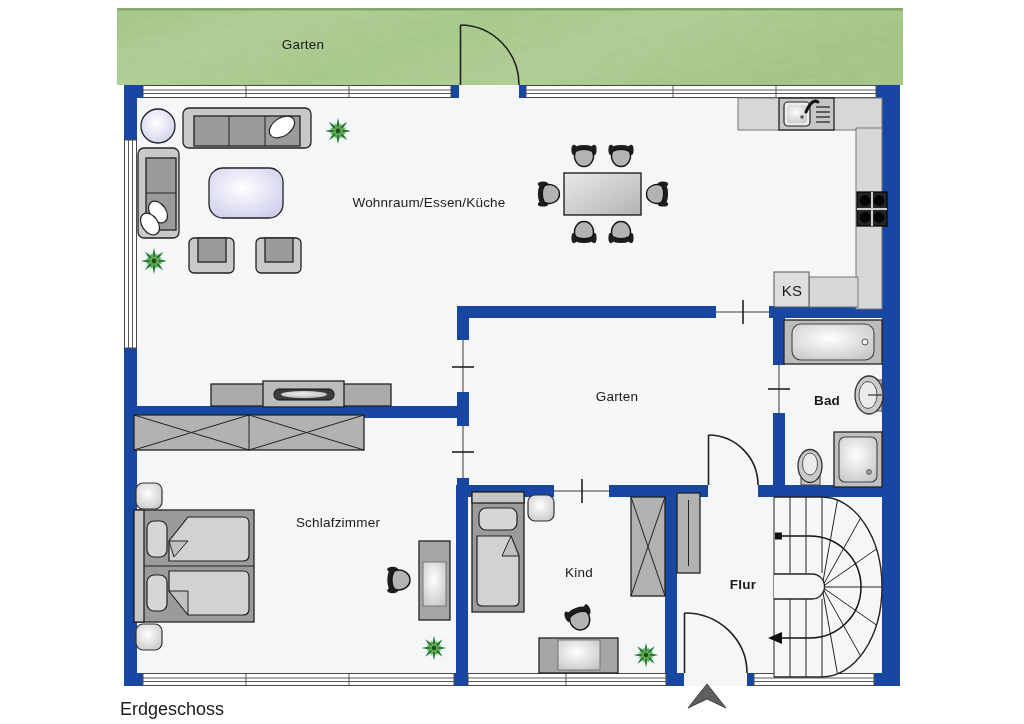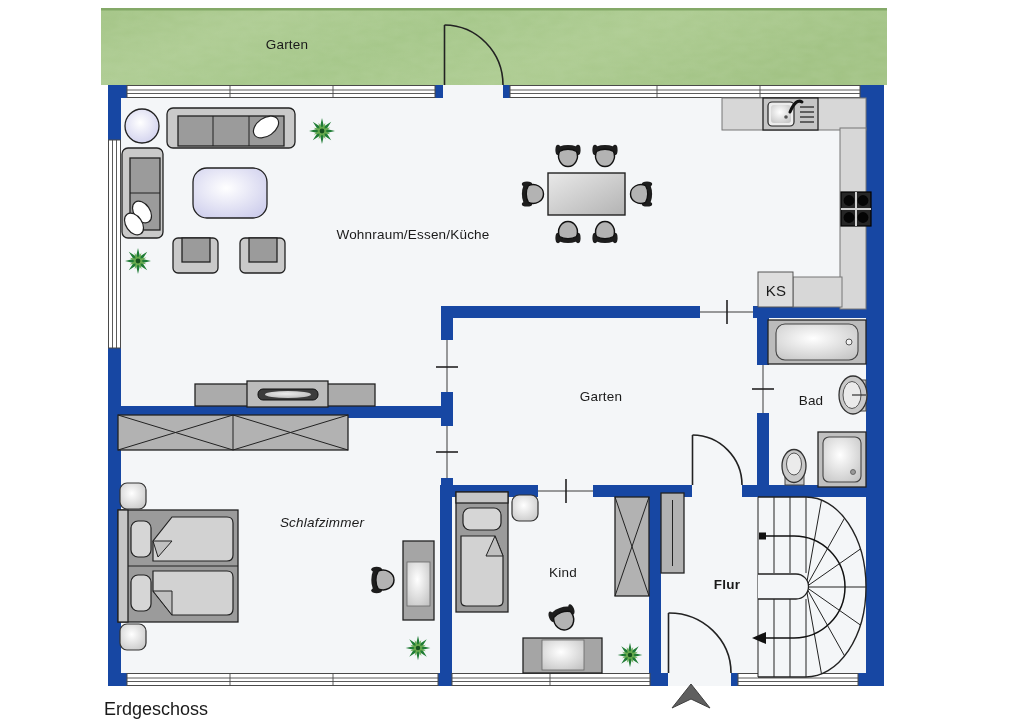--- a/index.html
+++ b/index.html
@@ -3,21 +3,21 @@
 <meta charset="utf-8">
 <style>
   :root{
     --wall:#1747a3; --floor:#f4f6f8; --garden:#a9c88d; --outline:#2b2b2b;
     --furn:#9b9b9b; --furn-light:#c9c9c9; --counter:#d7d7d7; --lilac:#d6d6f0;
     --text:#1a1a1a;
   }
   html,body{margin:0;padding:0;}
   body{width:1024px;height:724px;background:#ffffff;position:relative;overflow:hidden;
        font-family:"Liberation Sans", sans-serif;}
-  .canvas{position:absolute;left:0;top:0;width:964px;height:724px;}
+  .canvas{position:absolute;left:16px;top:0;width:964px;height:724px;}
   svg{position:absolute;left:0;top:0;}
   .lbl{position:absolute;transform:translate(-50%,-50%);font-size:13.5px;color:var(--text);
        white-space:nowrap;letter-spacing:.2px;}
   .lbl-small{font-size:15px;}
   .lbl-floor{position:absolute;font-size:18px;color:var(--text);white-space:nowrap;}
   .wall{fill:var(--wall);}
   .floor{fill:var(--floor);}
   .win{fill:#ffffff;stroke:#4a4a4a;stroke-width:1;}
   .winline{stroke:#4a4a4a;stroke-width:0.9;}
   .opening{stroke:#3a3a3a;stroke-width:1;}
@@ -345,22 +345,22 @@
 
   <use href="#plantSym" transform="translate(322,131)"></use>
   <use href="#plantSym" transform="translate(138,261)"></use>
   <use href="#plantSym" transform="translate(418,648) scale(0.95)"></use>
   <use href="#plantSym" transform="translate(630,655) scale(0.95)"></use>
 
   <polygon points="672,708 691,684 710,708 691,699" fill="#5f5f5f" stroke="#3f3f3f" stroke-width="1"></polygon>
 </svg>
 
 <div class="lbl" style="left:287px;top:44px;">Garten</div>
-<div class="lbl" style="left:413px;top:202px;margin-top:32px;">Wohnraum/Essen/Küche</div>
+<div class="lbl" style="left:413px;top:202px;">Wohnraum/Essen/Küche</div>
 <div class="lbl" style="left:601px;top:396px;">Garten</div>
-<div class="lbl" style="left:811px;top:400px;">Bad</div>
+<div class="lbl" style="left:811px;top:400px;font-weight:bold;">Bad</div>
 <div class="lbl lbl-small" style="left:776px;top:290px;">KS</div>
-<div class="lbl" style="left:322px;top:522px;font-style:italic;">Schlafzimmer</div>
+<div class="lbl" style="left:322px;top:522px;">Schlafzimmer</div>
 <div class="lbl" style="left:563px;top:572px;text-align:center;">Kind</div>
 <div class="lbl" style="left:727px;top:584px;font-weight:bold;">Flur</div>
 <div class="lbl-floor" style="left:104px;top:699px;">Erdgeschoss</div>
 
 </div>
 
 </body></html>

